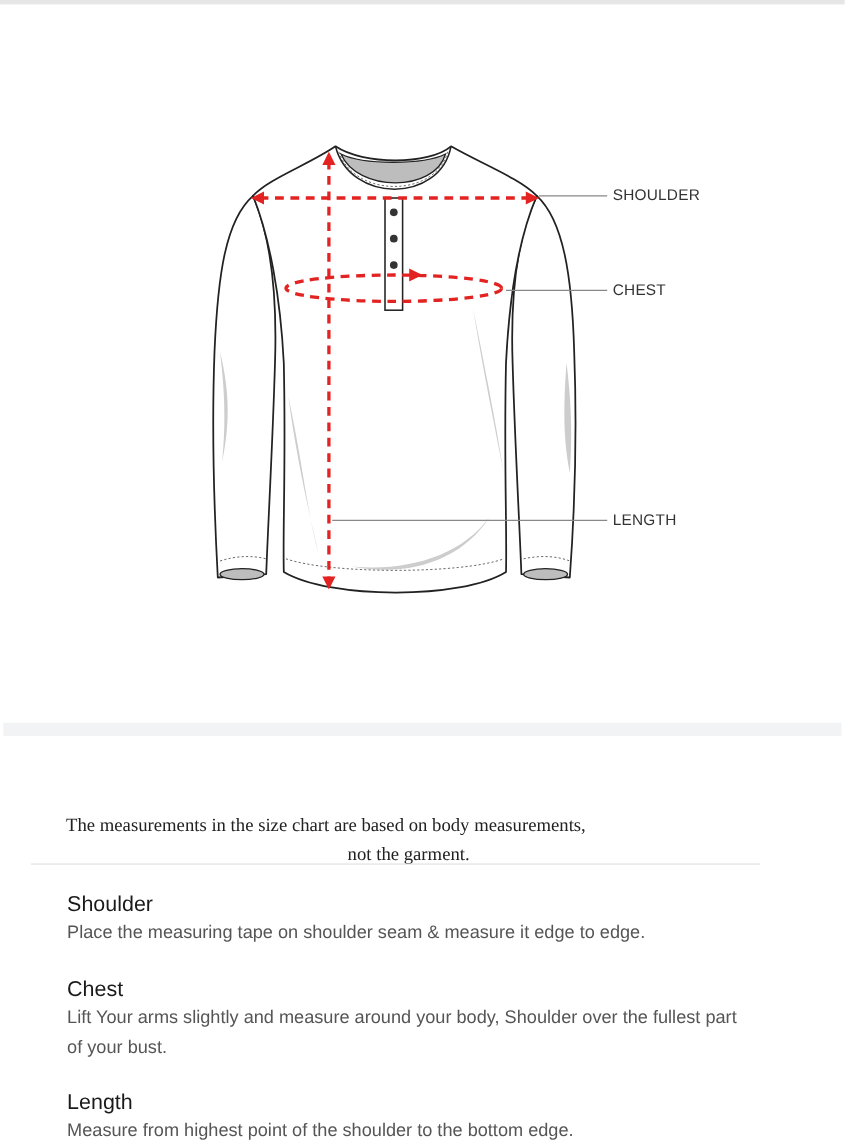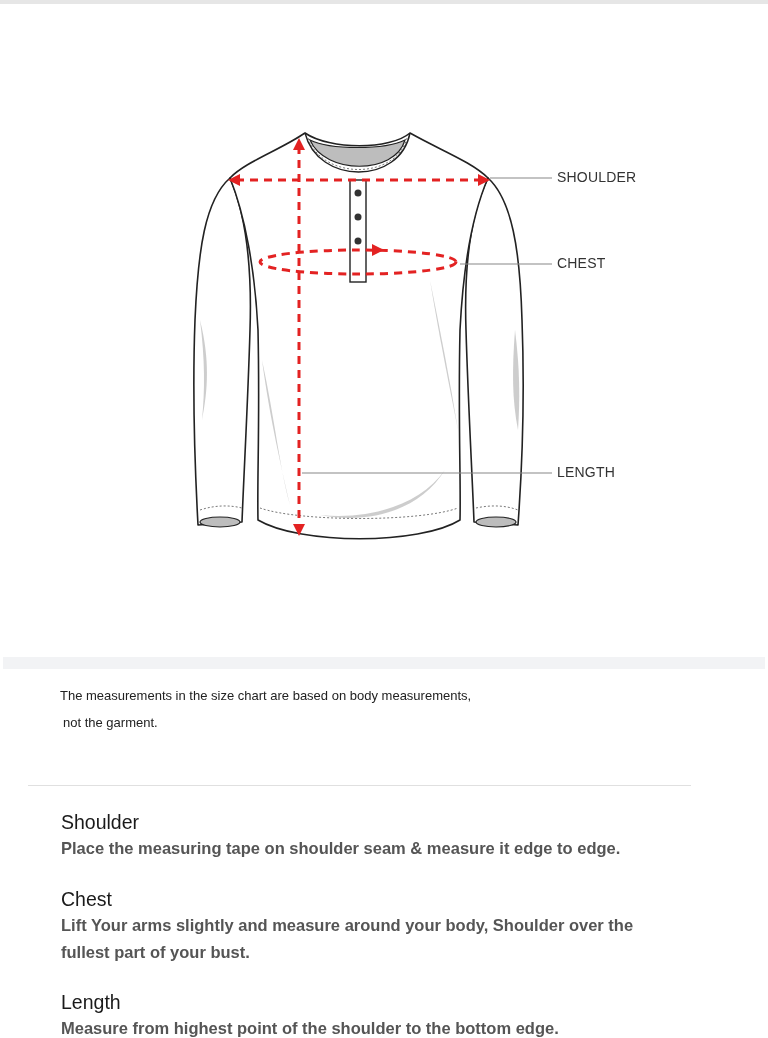--- a/index.html
+++ b/index.html
@@ -11,31 +11,31 @@
   }
   .top-bar { position: absolute; left: 0; top: 0; width: 768px; height: 4px; background: #e6e6e6; }
   .diagram { position: absolute; left: 0; top: 4px; width: 768px; height: 652px; }
   .diagram svg { position: absolute; left: 0; top: 0; }
   .callout {
     position: absolute; font-size: 14px; color: #333; letter-spacing: 0.2px;
     font-family: "Liberation Sans", sans-serif;
   }
   .divider-band { position: absolute; left: 3px; top: 657px; width: 762px; height: 12px; background: #f2f3f5; }
   .note {
-    position: absolute; left: 60px; top: 682px; width: 620px;
-    font-size: 13px; line-height: 27px; color: #222;
+    position: absolute; left: 60px; top: 736px; width: 620px;
+    font-size: 17px; line-height: 27px; color: #222; font-family: Liberation Serif, serif;
   }
-  .note-line2 { padding-left: 3px; }
+  .note-line2 { padding-left: 3px; text-align: center; }
   .hr { position: absolute; left: 28px; top: 785px; width: 663px; height: 1px; background: #e0e0e0; }
   .section { position: absolute; left: 61px; width: 660px; }
   .section h3 {
     margin: 0; font-weight: normal; font-size: 19.5px; color: #1a1a1a; line-height: 26px;
   }
   .section p {
-    margin: 0; font-size: 16.5px; color: #555; line-height: 27px; font-weight: bold;
+    margin: 0; font-size: 16.5px; color: #555; line-height: 27px;
   }
 </style>
 </head>
 <body>
 
 <div class="top-bar"></div>
 
 <div class="diagram">
   <svg width="768" height="652" viewBox="0 4 768 652">
     <g fill="#ffffff" stroke="#222" stroke-width="1.6" stroke-linejoin="round">

